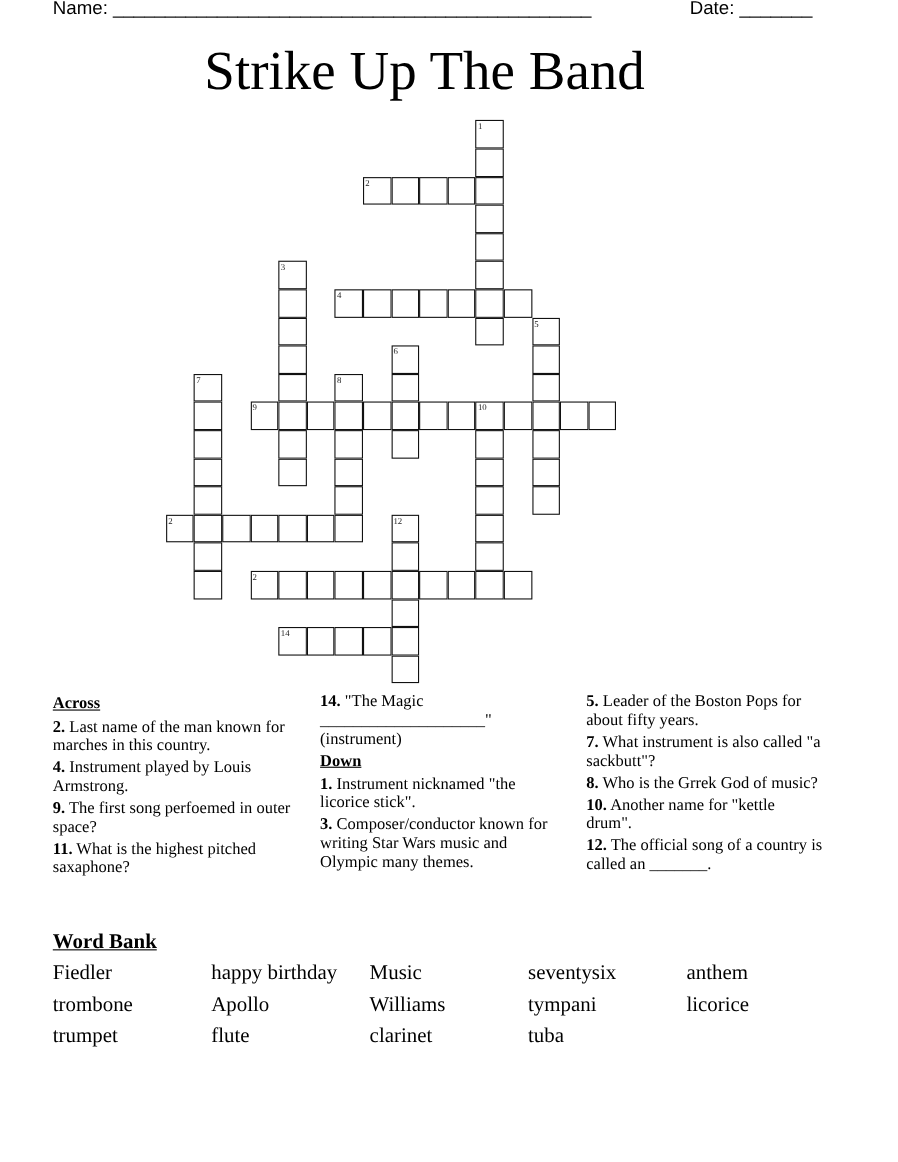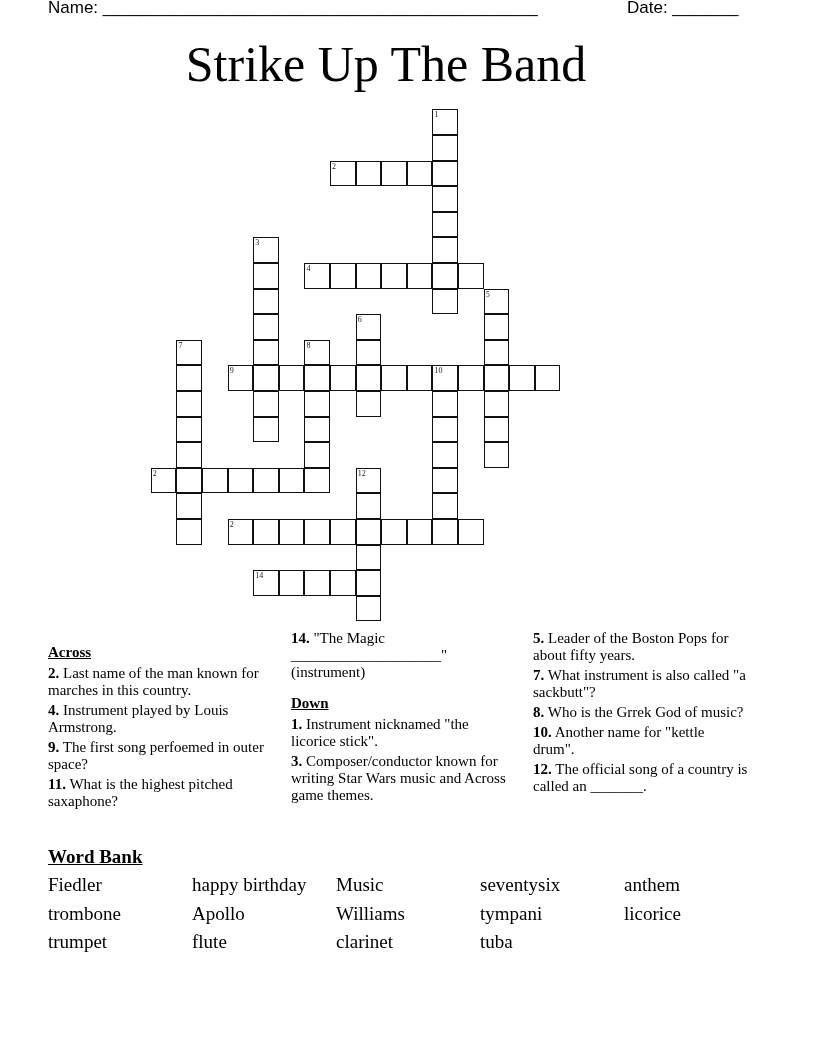--- a/index.html
+++ b/index.html
@@ -11,21 +11,21 @@
            font-family: "Liberation Serif", serif; font-size: 50px; line-height: 60px; }
   #grid { position: absolute; left: 0; top: 0; width: 816px; height: 640px; }
   .cell { position: absolute; width: 25.6px; height: 25.6px; box-sizing: border-box;
           border: 1.3px solid #111; background: #fff; margin-left: -0.65px; margin-top: -0.65px; }
   .cell .num { position: absolute; left: 1px; top: 0px; font-family: "Liberation Serif", serif;
                font-size: 8px; line-height: 9px; color: #222; }
   .clues { position: absolute; top: 630px; font-family: "Liberation Serif", serif; font-size: 15px; line-height: 17px; }
   .col1 { left: 48px; width: 225px; }
   .col2 { left: 291px; width: 225px; }
   .col3 { left: 533px; width: 215px; }
-  .sect { font-weight: bold; text-decoration: underline; margin-top: 14px; margin-bottom: 4px; display: block; }
+  .sect { font-weight: bold; text-decoration: underline; margin-top: 2px; margin-bottom: 4px; display: block; }
   .clue { margin-bottom: 3px; }
   .clue b { font-weight: bold; }
   .bank-title { position: absolute; left: 48px; top: 846px; font-family: "Liberation Serif", serif;
                 font-size: 19px; font-weight: bold; text-decoration: underline; }
   .bank { position: absolute; left: 48px; top: 874px; width: 720px; display: grid;
           grid-template-columns: 144px 144px 144px 144px 144px; row-gap: 6px;
           font-family: "Liberation Serif", serif; font-size: 19px; line-height: 22.5px; }
 </style>
 </head>
 <body>
@@ -160,21 +160,21 @@
   <div class="clue"><b>2.</b><span> Last name of the man known for marches in this country.</span></div>
   <div class="clue"><b>4.</b><span> Instrument played by Louis Armstrong.</span></div>
   <div class="clue"><b>9.</b><span> The first song perfoemed in outer space?</span></div>
   <div class="clue"><b>11.</b><span> What is the highest pitched saxaphone?</span></div>
 </div>
 
 <div class="clues col2" style="top:630px;">
   <div class="clue"><b>14.</b><span> "The Magic ____________________" (instrument)</span></div>
   <span class="sect">Down</span>
   <div class="clue"><b>1.</b><span> Instrument nicknamed "the licorice stick".</span></div>
-  <div class="clue"><b>3.</b><span> Composer/conductor known for writing Star Wars music and Across game themes.</span></div>
+  <div class="clue"><b>3.</b><span> Composer/conductor known for writing Star Wars music and Olympic many themes.</span></div>
 </div>
 
 <div class="clues col3" style="top:630px;">
   <div class="clue"><b>5.</b><span> Leader of the Boston Pops for about fifty years.</span></div>
   <div class="clue"><b>7.</b><span> What instrument is also called "a sackbutt"?</span></div>
   <div class="clue"><b>8.</b><span> Who is the Grrek God of music?</span></div>
   <div class="clue"><b>10.</b><span> Another name for "kettle drum".</span></div>
   <div class="clue"><b>12.</b><span> The official song of a country is called an _______.</span></div>
 </div>
 

